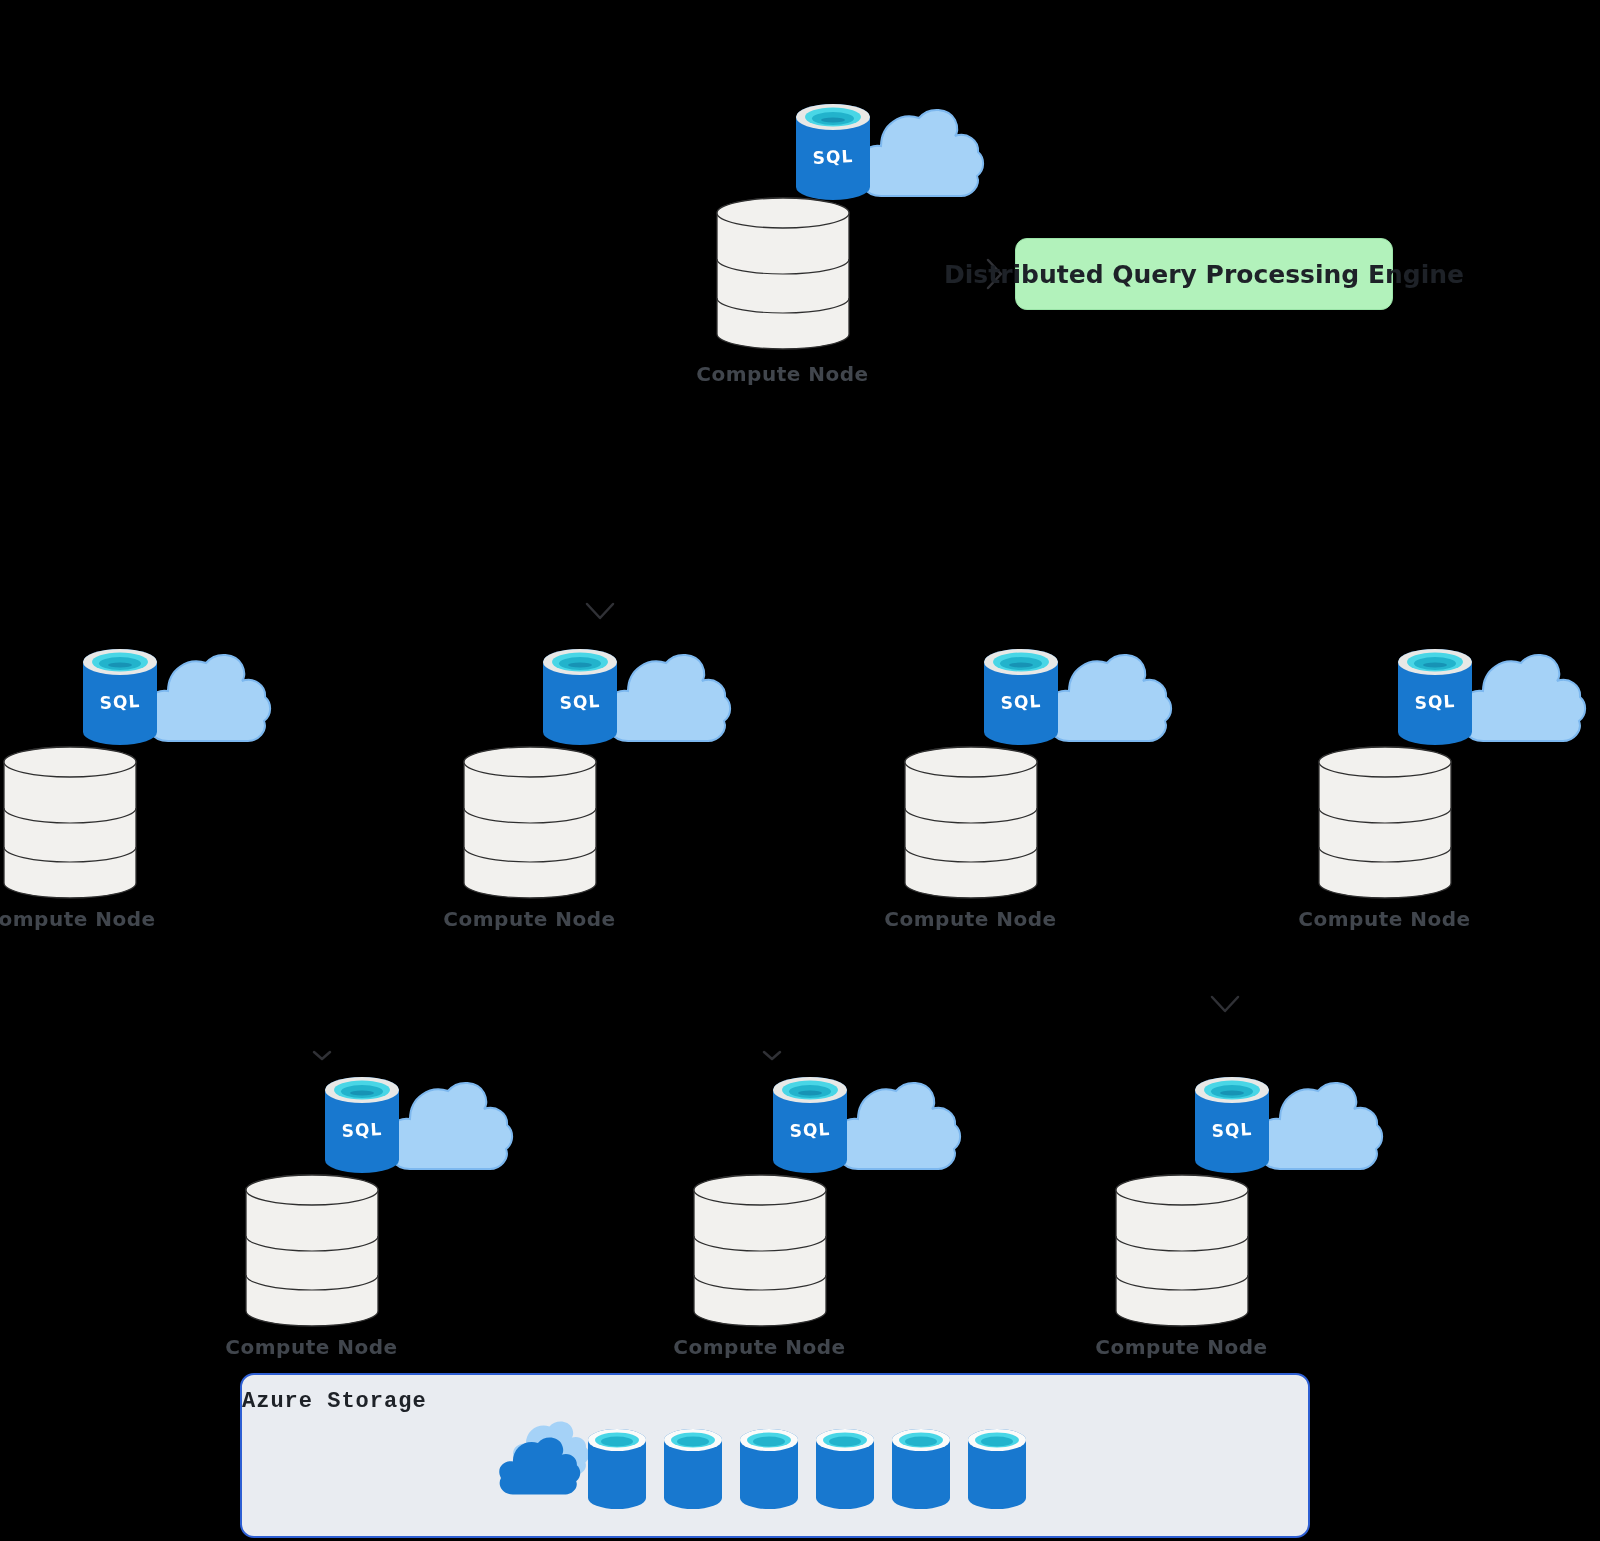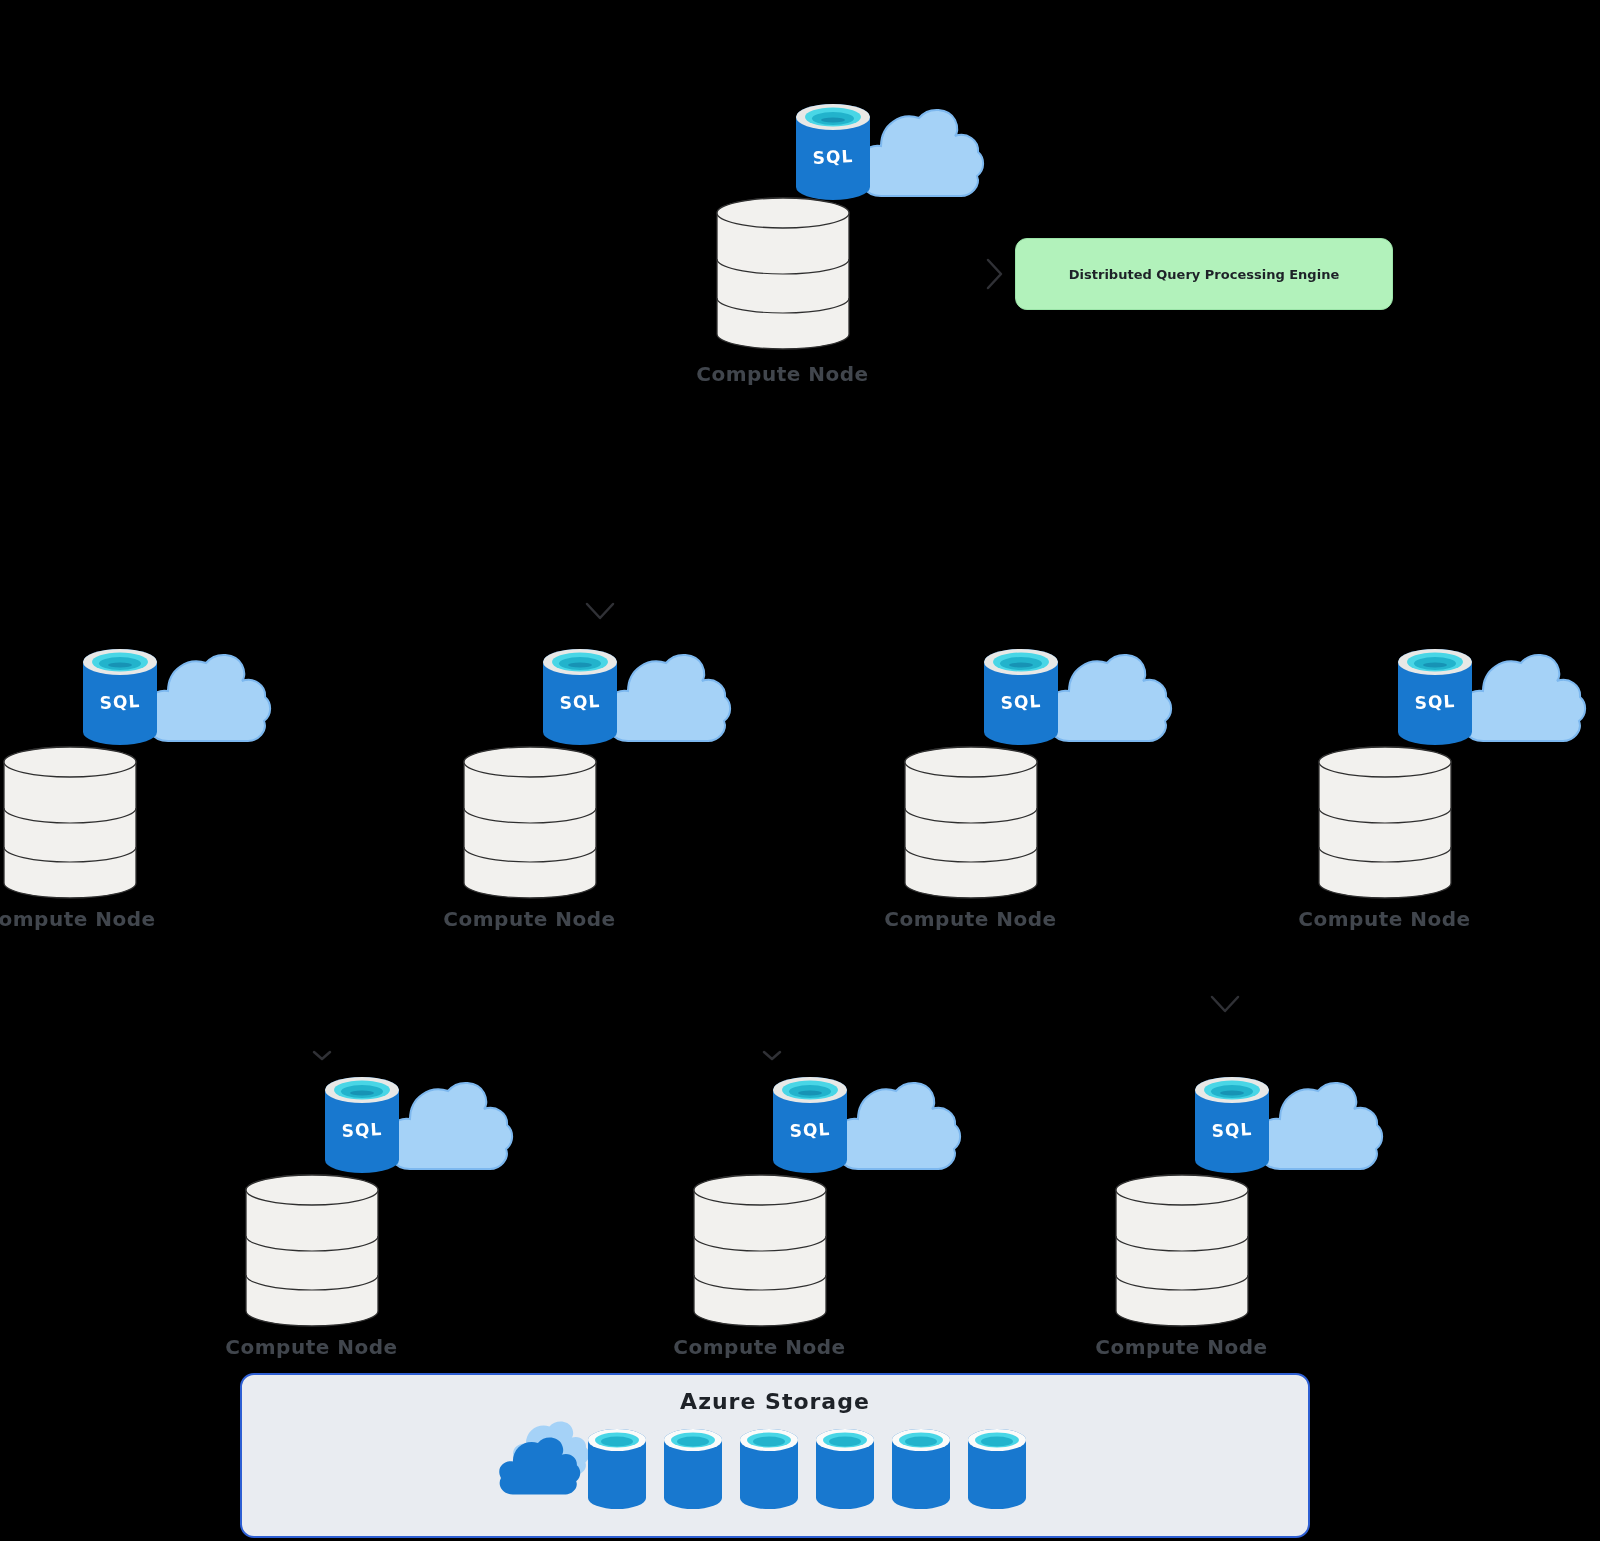--- a/index.html
+++ b/index.html
@@ -38,33 +38,33 @@
     position:absolute;left:-40px;right:-40px;top:259px;text-align:center;
     color:var(--label-gray);font-size:20px;font-weight:bold;letter-spacing:.5px;
   }
 
   .engine-box{
     position:absolute;left:1015px;top:238px;width:378px;height:72px;
     background:var(--engine-green);border:1px solid var(--engine-border);
     border-radius:12px;display:flex;align-items:center;justify-content:center;
   }
   .engine-box .engine-label{
-    color:var(--text-dark);font-size:13px;font-weight:600;white-space:nowrap;
+    color:var(--text-dark);font-size:25px;font-weight:600;white-space:nowrap;
   }
 
   .chevron{position:absolute;}
 
   .storage-panel{
     position:absolute;left:240px;top:1373px;width:1070px;height:165px;
     background:var(--storage-fill);border:2px solid var(--storage-border);
     border-radius:14px;
   }
   .storage-title{
-    position:absolute;left:0;right:0;top:14px;text-align:center;
-    color:var(--text-dark);font-size:22px;font-weight:600;letter-spacing:1px;
+    position:absolute;left:0;right:0;top:14px;text-align:left;
+    color:var(--text-dark);font-size:22px;font-weight:600;letter-spacing:1px;font-family:Liberation Mono, monospace;
   }
   .storage-cloud{position:absolute;left:255px;top:44px;}
   .disk-row{position:absolute;left:344px;top:52px;display:flex;gap:14px;}
 
   .cloud-fill{fill:var(--cloud-blue);stroke:var(--cloud-border);stroke-width:2;}
   .cloud-light{fill:var(--cloud-blue);}
   .cloud-dark{fill:var(--sql-blue);}
   svg{display:block;overflow:visible;}
 </style>
 </head>

